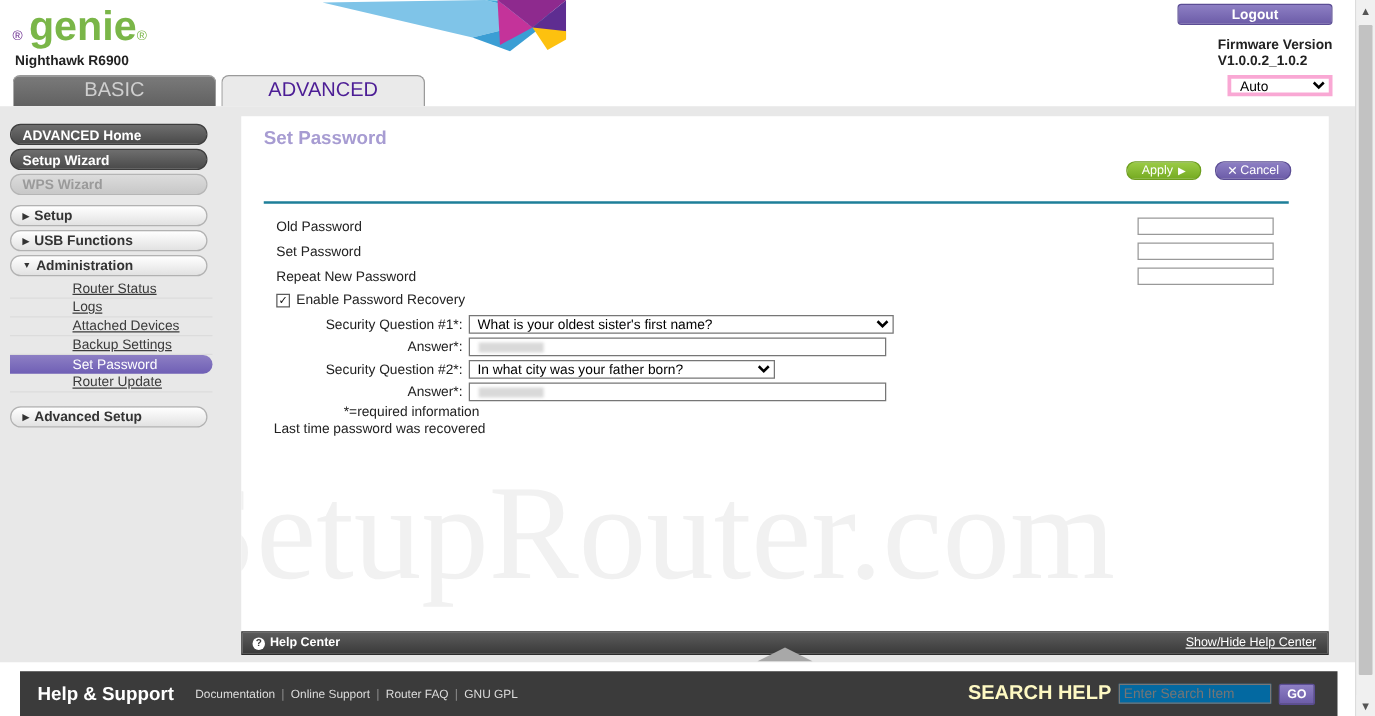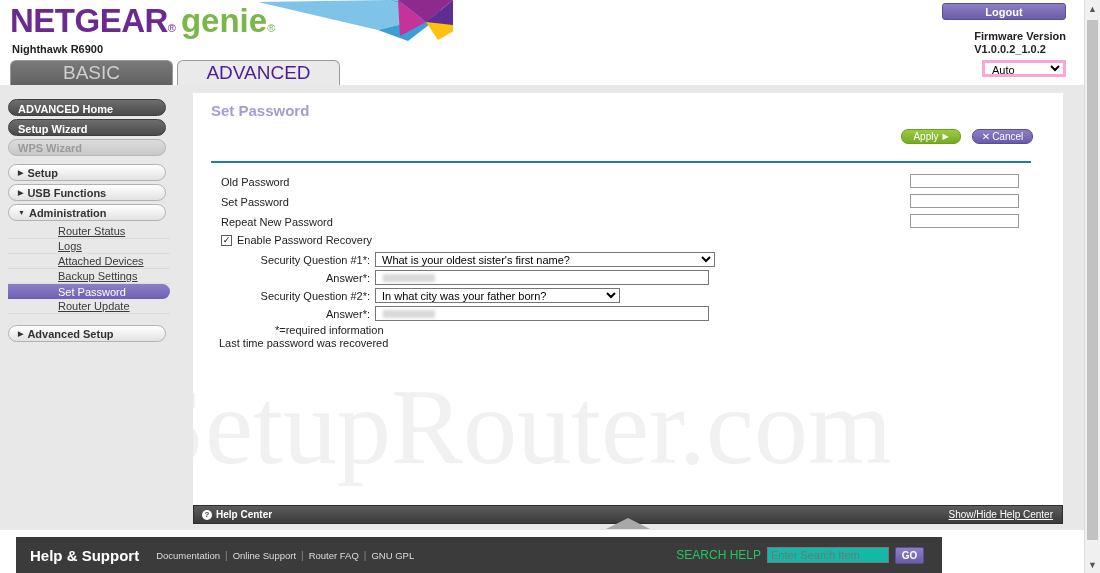--- a/index.html
+++ b/index.html
@@ -97,21 +97,21 @@
   .tabs {
     position: absolute; left: 10px; top: 60px;
     height: 25px; display: flex; align-items: flex-end;
   }
   .tab {
     width: 163px; height: 25px;
     border: 1px solid #9a9a9a;
     border-bottom: none;
     border-radius: 6px 6px 0 0;
     display: flex; align-items: center; justify-content: center;
-    font-size: 19px; cursor: pointer;
+    font-size: 16px; cursor: pointer;
   }
   .tab.inactive {
     background: linear-gradient(#7a7a7a, #616161);
     color: #cfcfcf;
   }
   .tab.active {
     background: #eaeaea;
     color: #4c1d95; font-weight: normal;
     margin-left: 4px;
     position: relative; z-index: 2;
@@ -315,21 +315,21 @@
     bottom: -6px;
     width: 0; height: 0;
     border-left: 22px solid transparent;
     border-right: 22px solid transparent;
     border-bottom: 11px solid #a8a8a8;
   }
 
   
   .support {
     position: absolute; left: 16px; top: 537px;
-    width: 926px; height: 36px;
+    width: 1054px; height: 36px;
     background: #3b3b3b;
     display: flex; align-items: center;
   }
   .support-title {
     margin-left: 14px; color: #ffffff;
     font-size: 15px; font-weight: bold;
   }
   .support-links {
     display: flex; align-items: center;
     margin-left: 12px; gap: 0;
@@ -338,25 +338,25 @@
     color: #dddddd; font-size: 9.5px;
     text-decoration: none; padding: 0 5px;
     cursor: pointer;
   }
   .support-sep { color: #8a8a8a; font-size: 10px; }
   .search-wrap {
     margin-left: auto; margin-right: 18px;
     display: flex; align-items: center; gap: 6px;
   }
   .search-label {
-    color: #22c55e; font-size: 12px; font-weight: normal;
+    color: #fef9c3; font-size: 16px; font-weight: bold;
   }
   .search-input {
     width: 122px; height: 16px;
-    border: 1px solid #777; background: #14b8a6;
+    border: 1px solid #777; background: #0369a1;
     font-size: 11px; padding: 0 3px;
     font-family: "Liberation Sans", sans-serif;
   }
   .go-btn {
     width: 29px; height: 17px;
     background: linear-gradient(#8d7fc4, #6c5ca8);
     border: 1px solid #5b4d94; border-radius: 2px;
     color: #ffffff; font-size: 10px; font-weight: bold;
     display: flex; align-items: center; justify-content: center;
     cursor: pointer;
@@ -368,21 +368,20 @@
   }
 </style>
 </head>
 <body>
 
 <div id="app">
 
   <div class="header">
 
     <div class="logo-wrap">
-      <span class="logo-netgear">NETGEAR</span>
         <span class="logo-reg">®</span>
       <span class="logo-genie">genie</span>
         <span class="logo-reg2">®</span>
     </div>
 
     <div class="logo-art">
       <svg width="195" height="42" viewBox="0 0 195 42">
         <polygon points="0,2 130,0 185,14 120,30" fill="#7fc4e8"></polygon>
         <polygon points="130,0 185,14 175,2" fill="#3fa9d8"></polygon>
         <polygon points="120,30 185,14 150,41" fill="#3b9ed4"></polygon>

